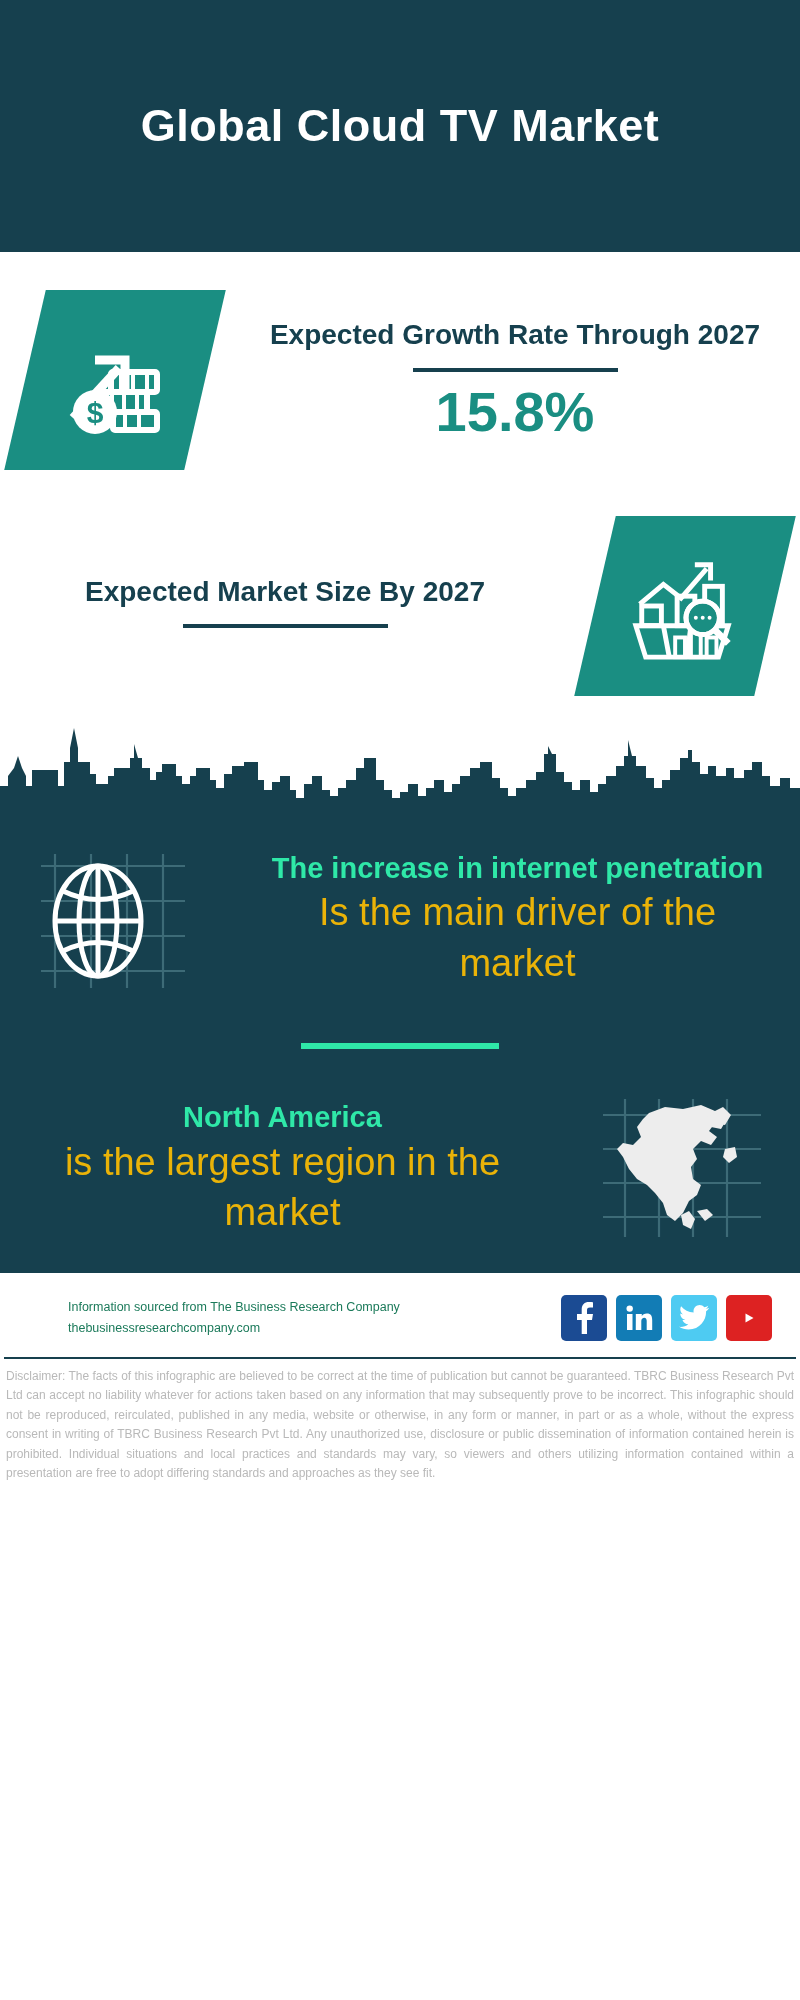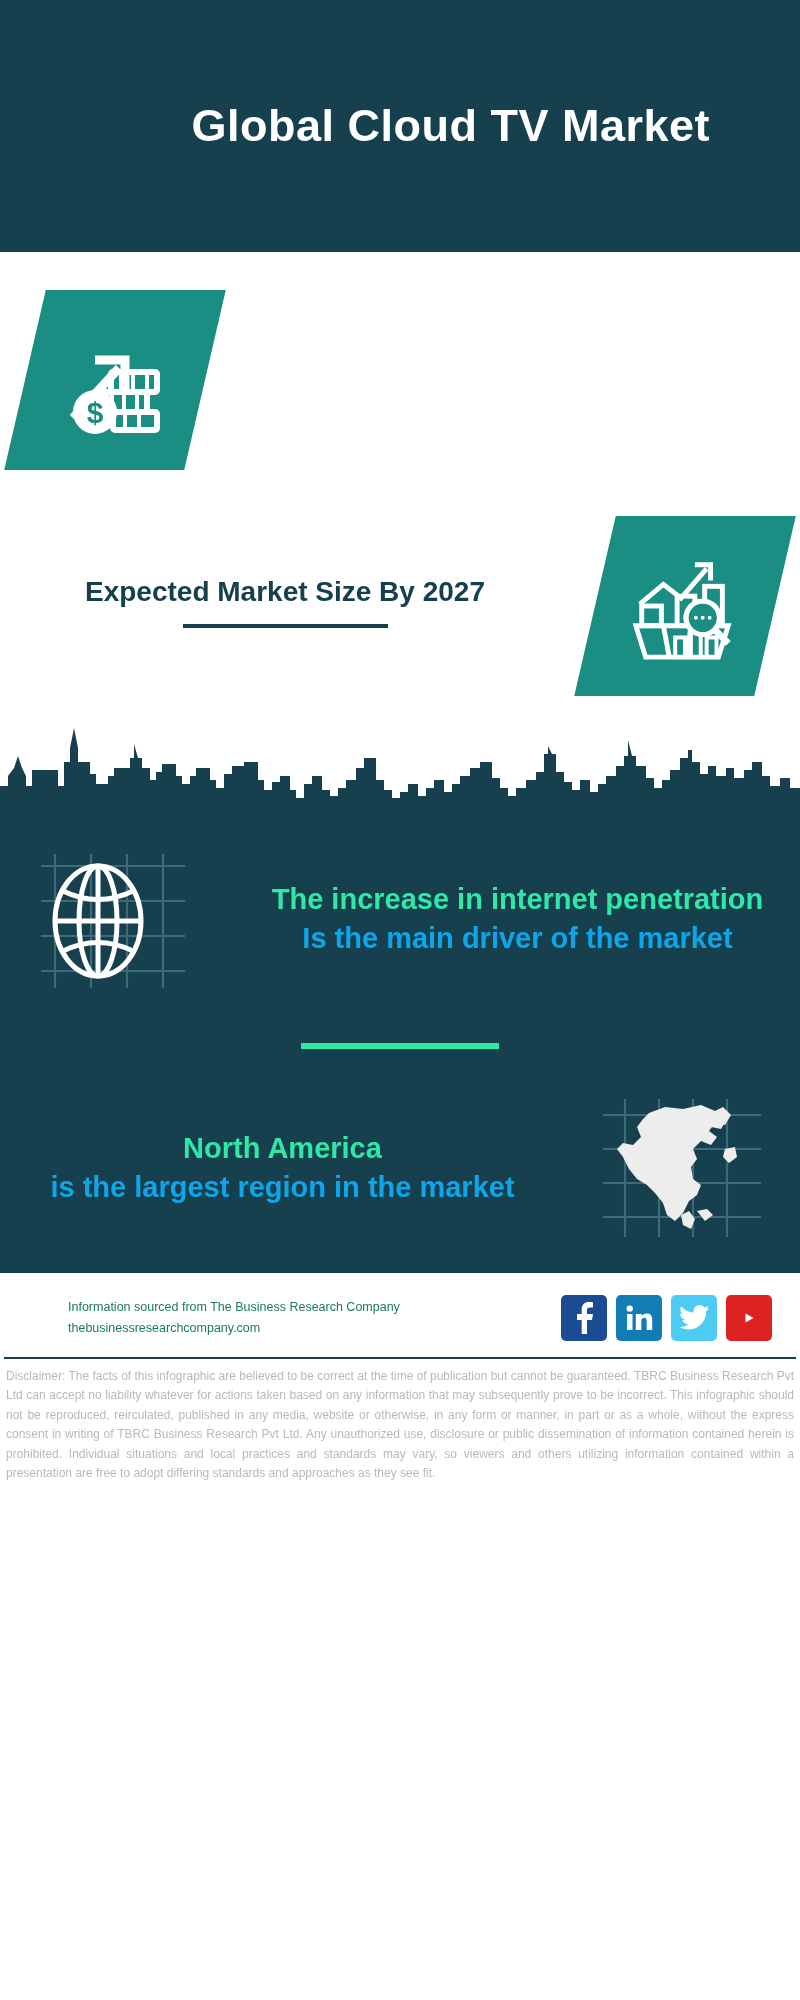--- a/index.html
+++ b/index.html
@@ -8,21 +8,21 @@
     font-family:"Liberation Sans", sans-serif;
     background:#ffffff;
     overflow:hidden;
   }
   .page { position:relative; width:800px; height:2000px; background:#ffffff; }
 
   
   .header {
     height:252px;
     background:#16404e;
-    display:flex; align-items:center; justify-content:flex-end;
+    display:flex; align-items:center; justify-content:center;
     padding:0 90px;
   }
   .header-title {
     color:#ffffff;
     font-size:45px;
     font-weight:bold;
     line-height:1.25;
     text-align:center;
     letter-spacing:0.5px;
   }
@@ -81,25 +81,24 @@
   }
   .fact-text { flex:1; padding:0 22px; text-align:center; }
   .fact-hl {
     color:#2fe8a8;
     font-size:29px;
     font-weight:bold;
     line-height:1.33;
     display:block;
   }
   .fact-sub {
-    color:#0ea5e9;
-    font-size:29px;
+    color:#eab308;
+    font-size:38px;
     line-height:1.33;
     display:block;
-    font-weight:bold;
   }
   .mint-rule {
     width:198px; height:6px;
     background:#2fe8a8;
     margin:42px auto 44px;
   }
 
   
   .footer {
     background:#ffffff;
@@ -157,20 +156,25 @@
             <line x1="69" y1="72" x2="69" y2="92" stroke="#ffffff" stroke-width="4"></line>
             <line x1="82" y1="72" x2="82" y2="92" stroke="#ffffff" stroke-width="4"></line>
             <rect x="58" y="92" width="44" height="18" stroke="#ffffff" stroke-width="6" fill="none" rx="2"></rect>
             <line x1="70" y1="92" x2="70" y2="110" stroke="#ffffff" stroke-width="4"></line>
             <line x1="84" y1="92" x2="84" y2="110" stroke="#ffffff" stroke-width="4"></line>
 
             <circle cx="40" cy="92" r="22" fill="#ffffff"></circle>
             <text x="40" y="103" font-family="Liberation Sans, sans-serif" font-size="30" font-weight="bold" fill="#1a8e82" text-anchor="middle">$</text>
           </svg>
         </div>
+      </div>
+      <div class="text-cell">
+        <div class="stat-label">Expected Growth Rate Through 2027</div>
+        <div class="rule"></div>
+        <div class="stat-value">15.8%</div>
       </div>
     </div>
 
     <div class="stat-row reverse" style="margin-top:46px;">
       <div class="icon-cell">
         <div class="para">
           <svg width="118" height="118" viewBox="0 0 120 120" fill="none" stroke="#ffffff" stroke-width="5">
 
             <polyline points="14,58 38,38 56,52 82,22" fill="none"></polyline>
             <polyline points="70,18 86,18 86,34" fill="none"></polyline>

